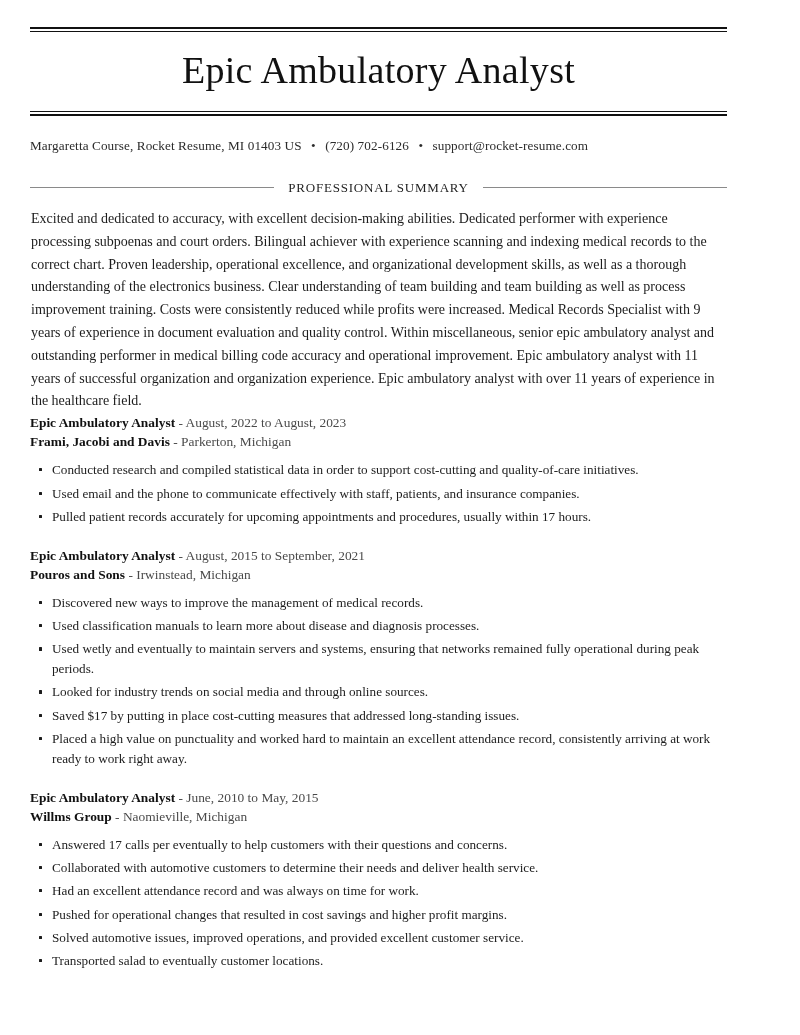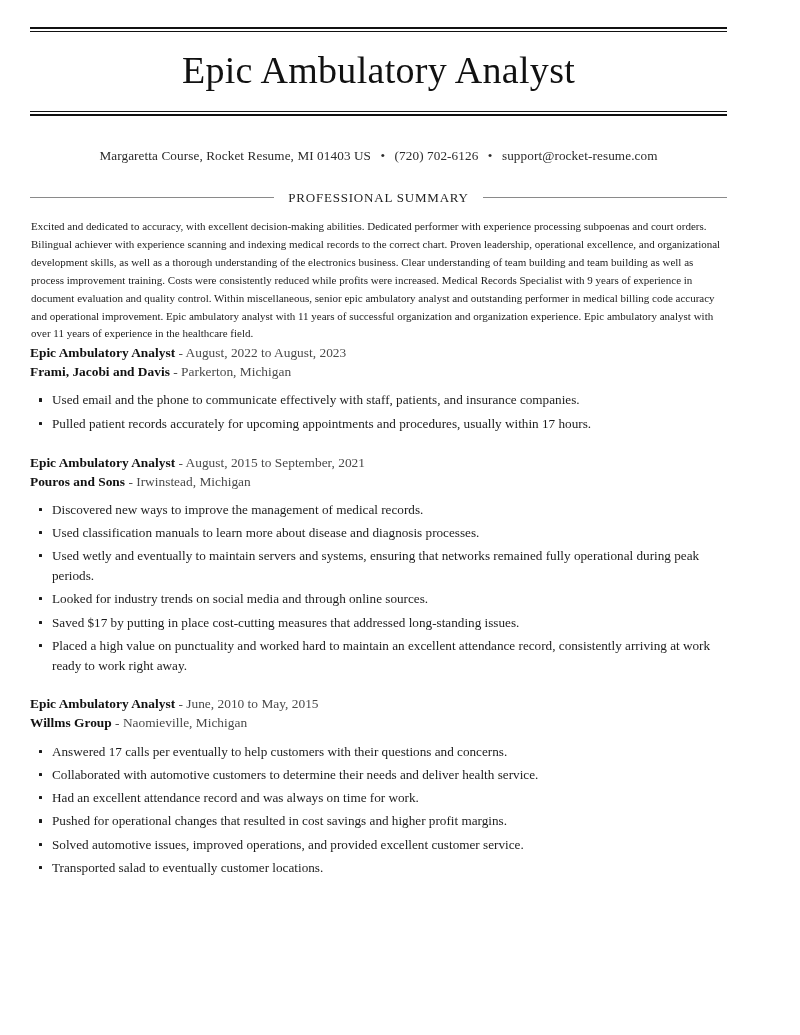--- a/index.html
+++ b/index.html
@@ -43,24 +43,24 @@
     text-align: center;
     font-size: 38px;
     line-height: 1.05;
     font-weight: 400;
     letter-spacing: 0.3px;
     color: #111111;
     padding: 19px 0 20px 0;
     margin: 0;
   }
   .contact-line {
-    text-align: center;
+    text-align: left;
     font-size: 13.2px;
     color: #2b2b2b;
-    padding: 32px 0 0 0;
+    padding: 22px 0 0 0;
     letter-spacing: 0.1px;
   }
   .contact-sep {
     padding: 0 6px;
     color: #2b2b2b;
   }
 
   
   .section-head {
     display: flex;
@@ -77,21 +77,21 @@
   .section-head .label {
     flex: 0 0 auto;
     font-size: 13px;
     letter-spacing: 0.8px;
     color: #1f1f1f;
     white-space: nowrap;
   }
 
   
   .summary-text {
-    font-size: 11px;
+    font-size: 14px;
     line-height: 1.63;
     text-align: left;
     color: #1c1c1c;
     margin: 0;
     padding: 0 2px 0 1px;
   }
 
   
   .job {
     margin-bottom: 2px;
@@ -164,20 +164,21 @@
   </div>
 
   <p class="summary-text">Excited and dedicated to accuracy, with excellent decision-making abilities. Dedicated performer with experience processing subpoenas and court orders. Bilingual achiever with experience scanning and indexing medical records to the correct chart. Proven leadership, operational excellence, and organizational development skills, as well as a thorough understanding of the electronics business. Clear understanding of team building and team building as well as process improvement training. Costs were consistently reduced while profits were increased. Medical Records Specialist with 9 years of experience in document evaluation and quality control. Within miscellaneous, senior epic ambulatory analyst and outstanding performer in medical billing code accuracy and operational improvement. Epic ambulatory analyst with 11 years of successful organization and organization experience. Epic ambulatory analyst with over 11 years of experience in the healthcare field.</p>
 
 
   <div id="jobs-container">
       <div class="job">
         <div class="job-line"><span class="strong">Epic Ambulatory Analyst</span><span class="dash"> - </span><span class="meta">August, 2022 to August, 2023</span></div>
         <div class="job-line"><span class="strong">Frami, Jacobi and Davis</span><span class="dash"> - </span><span class="meta">Parkerton, Michigan</span></div>
         <ul class="bullets">
+          <li>Conducted research and compiled statistical data in order to support cost-cutting and quality-of-care initiatives.</li>
           <li>Used email and the phone to communicate effectively with staff, patients, and insurance companies.</li>
           <li>Pulled patient records accurately for upcoming appointments and procedures, usually within 17 hours.</li>
         </ul>
       </div>
       <div class="job">
         <div class="job-line"><span class="strong">Epic Ambulatory Analyst</span><span class="dash"> - </span><span class="meta">August, 2015 to September, 2021</span></div>
         <div class="job-line"><span class="strong">Pouros and Sons</span><span class="dash"> - </span><span class="meta">Irwinstead, Michigan</span></div>
         <ul class="bullets">
           <li>Discovered new ways to improve the management of medical records.</li>
           <li>Used classification manuals to learn more about disease and diagnosis processes.</li>

